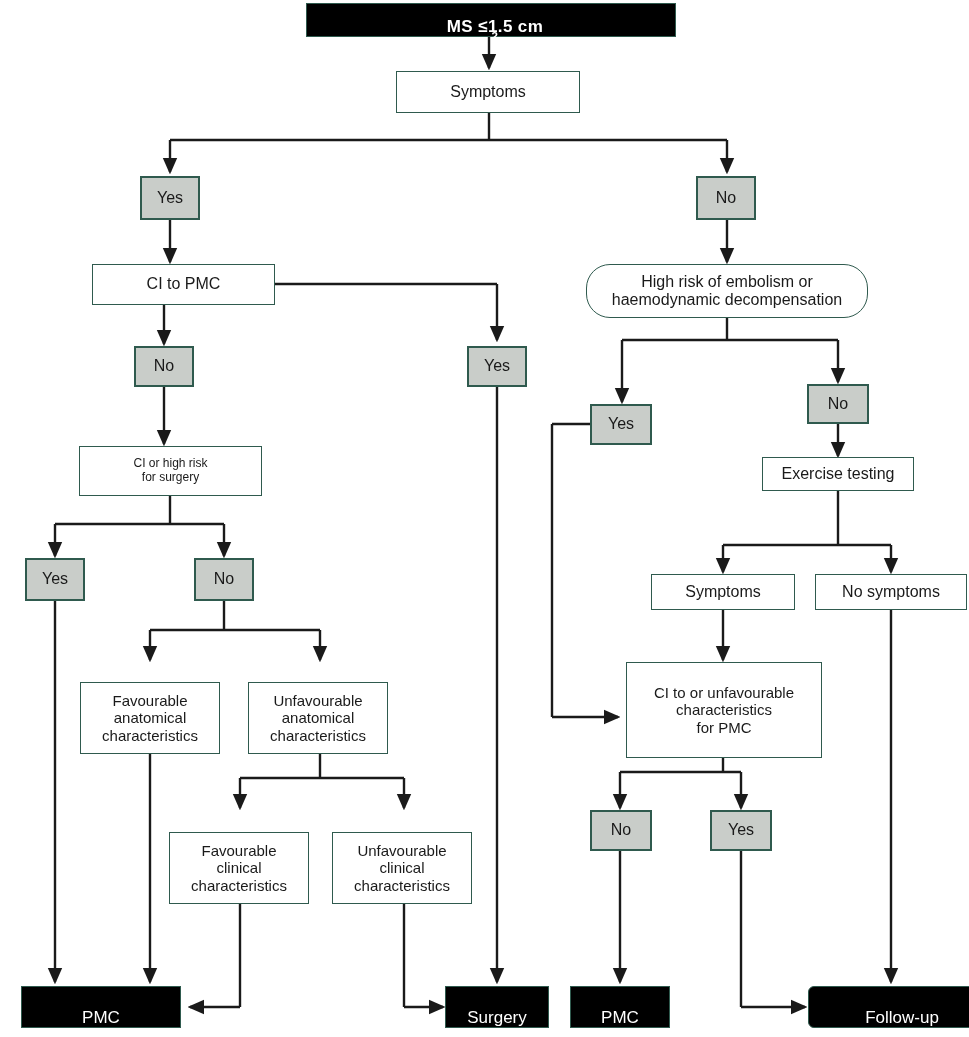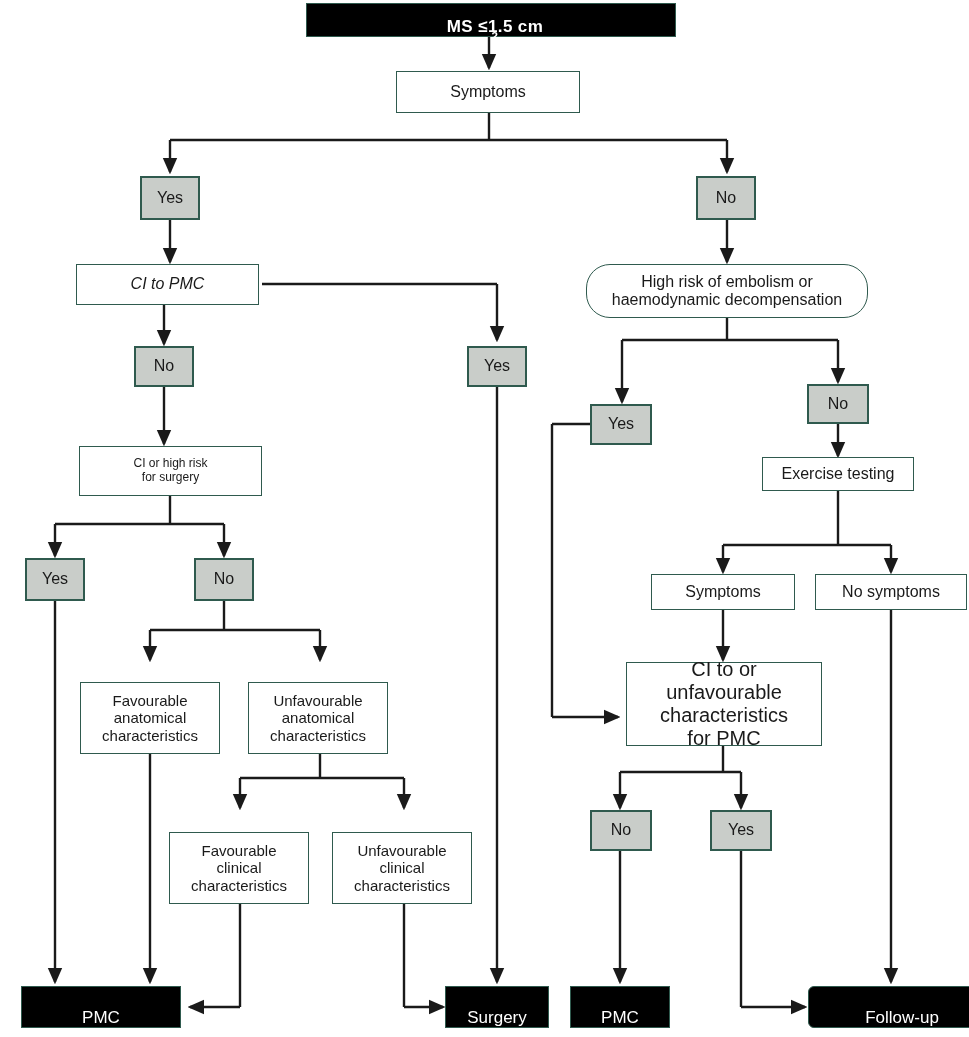--- a/index.html
+++ b/index.html
@@ -144,21 +144,21 @@
   </div>
 
   <div class="node n-grey" style="left:140px;top:176px;width:60px;height:44px;font-size:16px;">
     <span>Yes</span>
   </div>
 
   <div class="node n-grey" style="left:696px;top:176px;width:60px;height:44px;font-size:16px;">
     <span>No</span>
   </div>
 
-  <div class="node n-white" style="left:76px;top:264px;width:183px;height:41px;font-size:16px;font-style:italic;">
+  <div class="node n-white" style="left:92px;top:264px;width:183px;height:41px;font-size:16px;">
     <span>CI to PMC</span>
   </div>
 
   <div class="node n-grey" style="left:134px;top:346px;width:60px;height:41px;font-size:16px;">
     <span>No</span>
   </div>
 
   <div class="node n-grey" style="left:467px;top:346px;width:60px;height:41px;font-size:16px;">
     <span>Yes</span>
   </div>
@@ -218,21 +218,21 @@
   </div>
 
   <div class="node n-white" style="left:651px;top:574px;width:144px;height:36px;font-size:16px;">
     <span>Symptoms</span>
   </div>
 
   <div class="node n-white" style="left:815px;top:574px;width:152px;height:36px;font-size:16px;">
     <span>No symptoms</span>
   </div>
 
-  <div class="node n-white" style="left:626px;top:662px;width:196px;height:84px;font-size:20px;white-space:pre-line;text-align:center;">
+  <div class="node n-white" style="left:626px;top:662px;width:196px;height:96px;font-size:15px;white-space:pre-line;text-align:center;">
     <span>CI to or unfavourable
 characteristics
 for PMC</span>
   </div>
 
   <div class="node n-grey" style="left:590px;top:810px;width:62px;height:41px;font-size:16px;">
     <span>No</span>
   </div>
 
   <div class="node n-grey" style="left:710px;top:810px;width:62px;height:41px;font-size:16px;">

